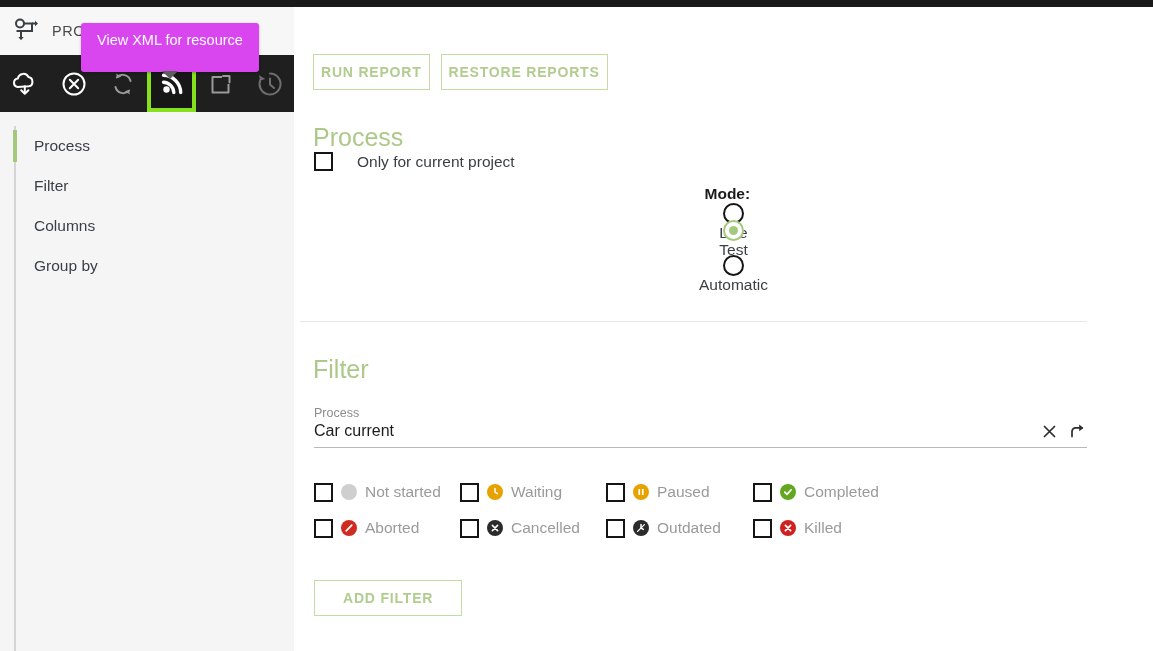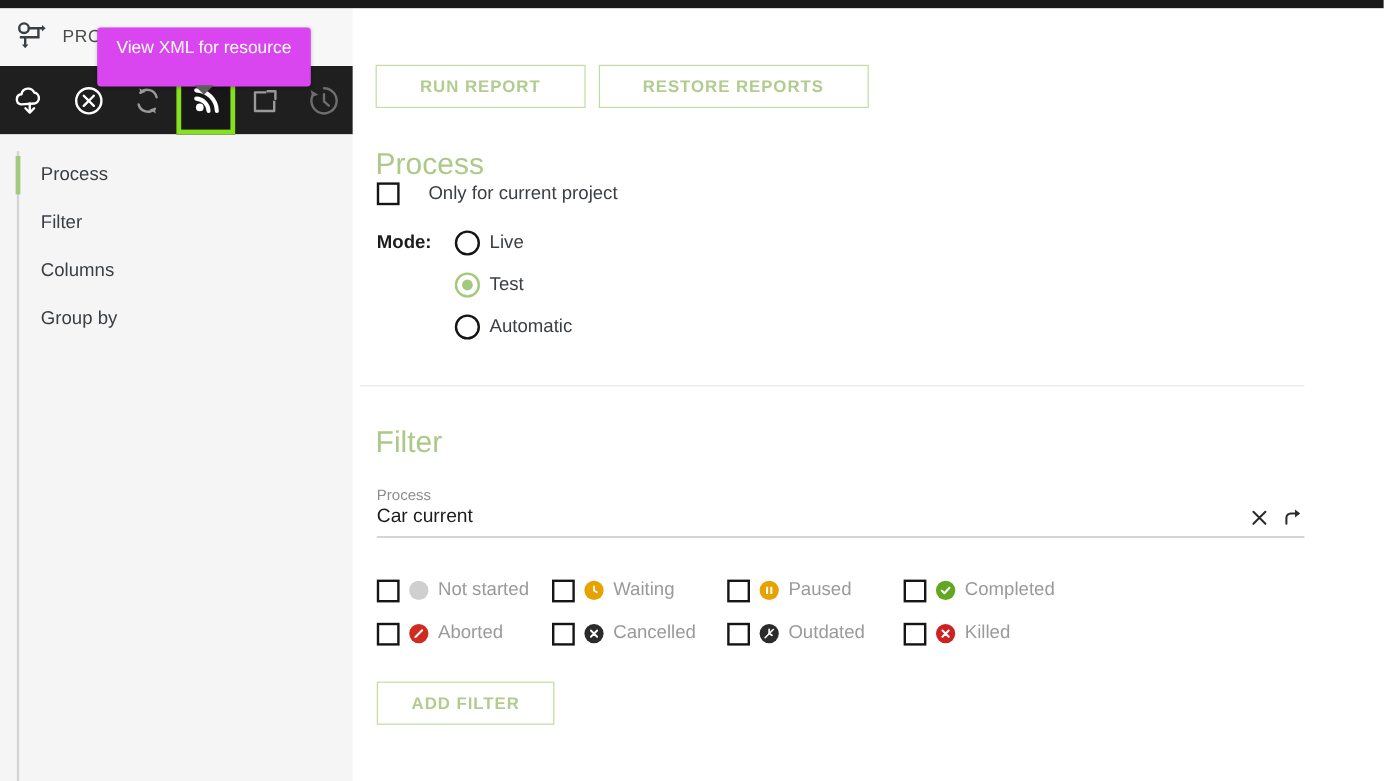--- a/index.html
+++ b/index.html
@@ -141,21 +141,21 @@
     gap: 11px;
     padding: 47px 0 0 19px;
   }
   .outline-btn {
     border: 1px solid #c4dba2;
     background: #ffffff;
     color: #b2cc8f;
     font-size: 14px;
     font-weight: bold;
     letter-spacing: 0.8px;
-    padding: 0 36px;
+    padding: 0 7px;
     height: 36px;
     line-height: 34px;
     cursor: pointer;
     font-family: "Liberation Sans", sans-serif;
     text-align: center;
     white-space: nowrap;
   }
 
   .section-title {
     font-size: 25px;
@@ -204,20 +204,21 @@
     font-size: 15.5px;
     color: #3a3f44;
   }
 
   .mode-block { margin-top: 14px; }
   .mode-row {
     display: flex;
     align-items: center;
     padding-left: 20px;
     height: 35px;
+    flex-direction: column;
   }
   .mode-label {
     font-size: 15.5px;
     font-weight: bold;
     color: #1c1c1c;
     width: 58px;
     flex: 0 0 auto;
   }
   .mode-radio-wrap {
     width: 36px;
@@ -261,21 +262,21 @@
     gap: 8px;
   }
   .field-icon {
     cursor: pointer;
     display: flex; align-items: center; justify-content: center;
     width: 20px; height: 20px;
   }
 
   
   .status-grid {
-    margin: 30px 0 0 20px;
+    margin: 30px 0 12px 20px;
     display: grid;
     grid-template-columns: 146px 146px 147px 160px;
     row-gap: 8px;
   }
   .status-cell {
     display: flex;
     align-items: center;
     gap: 8px;
     min-height: 28px;
   }

